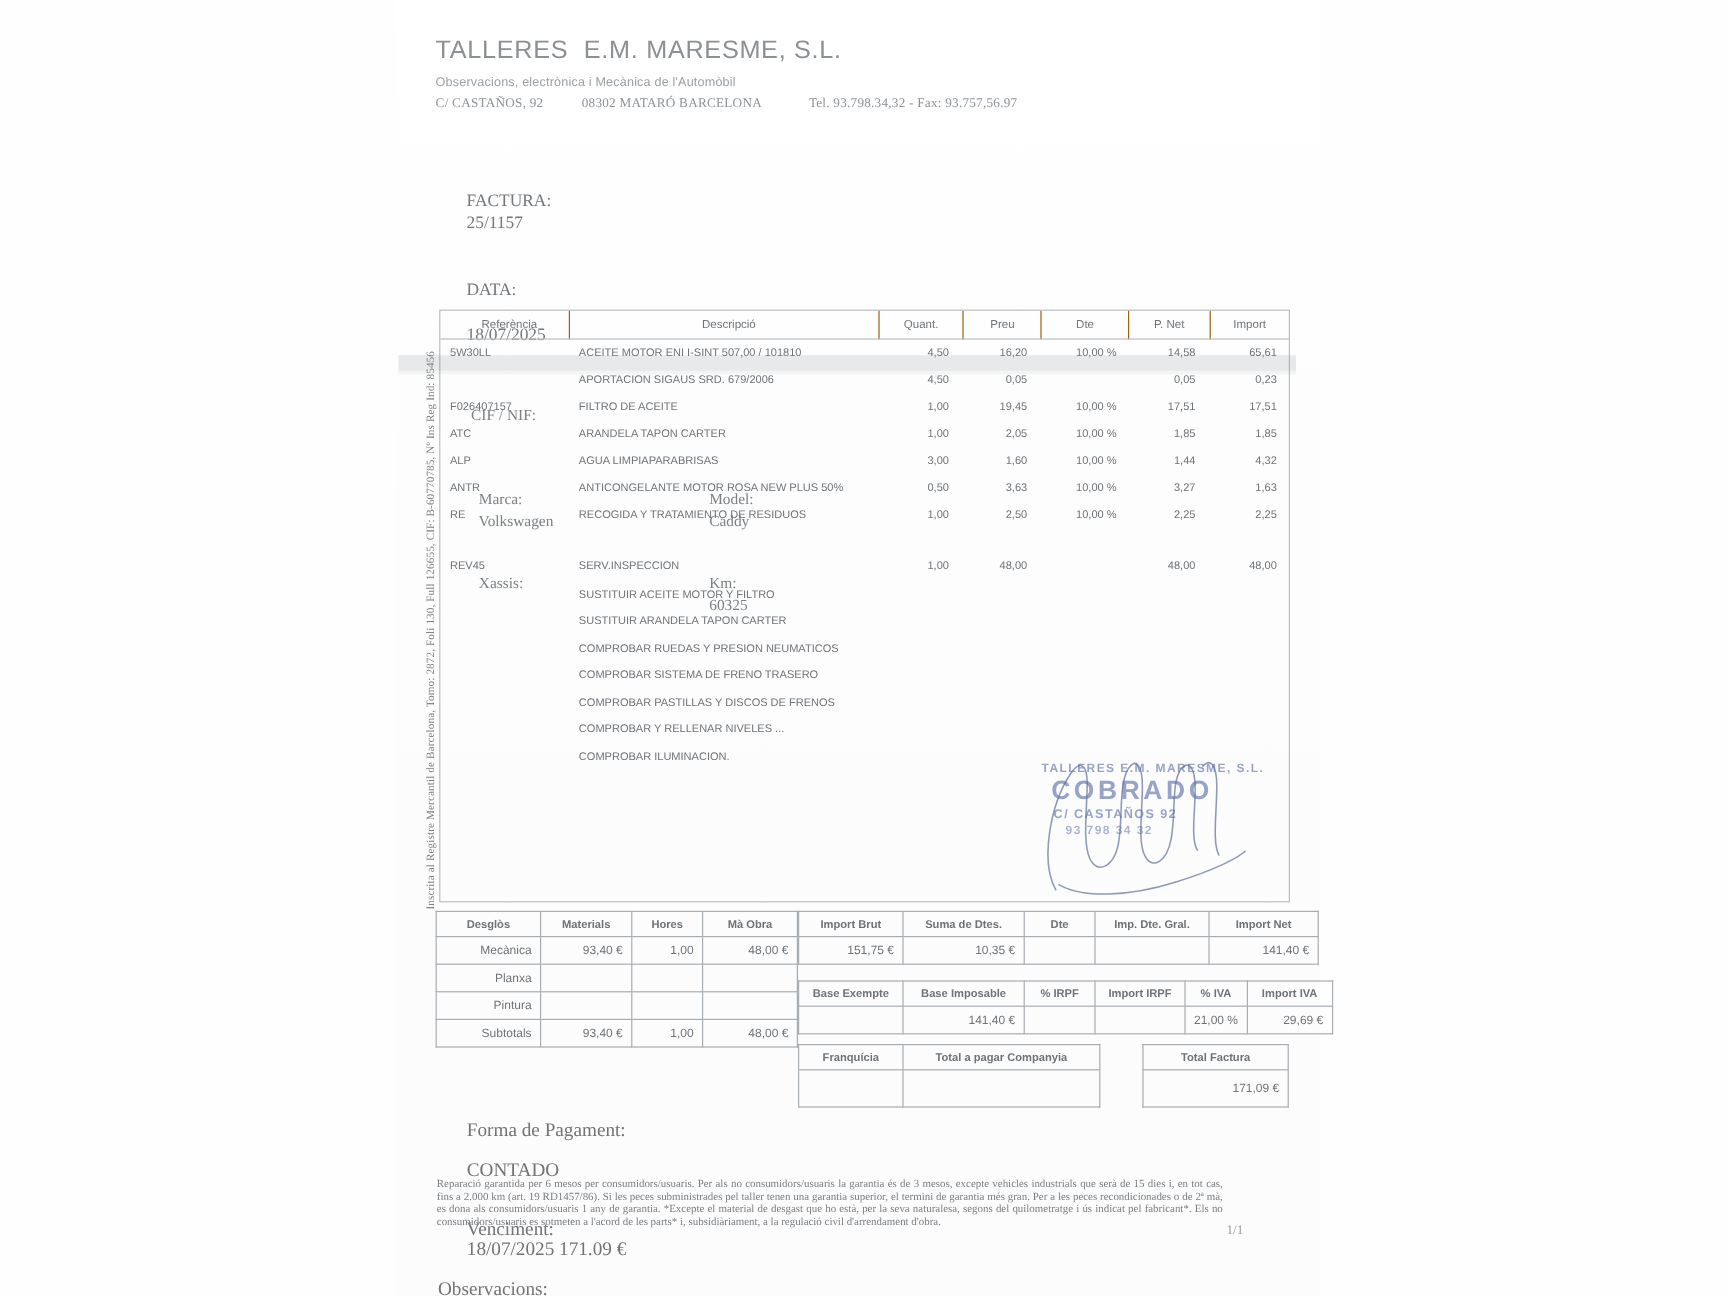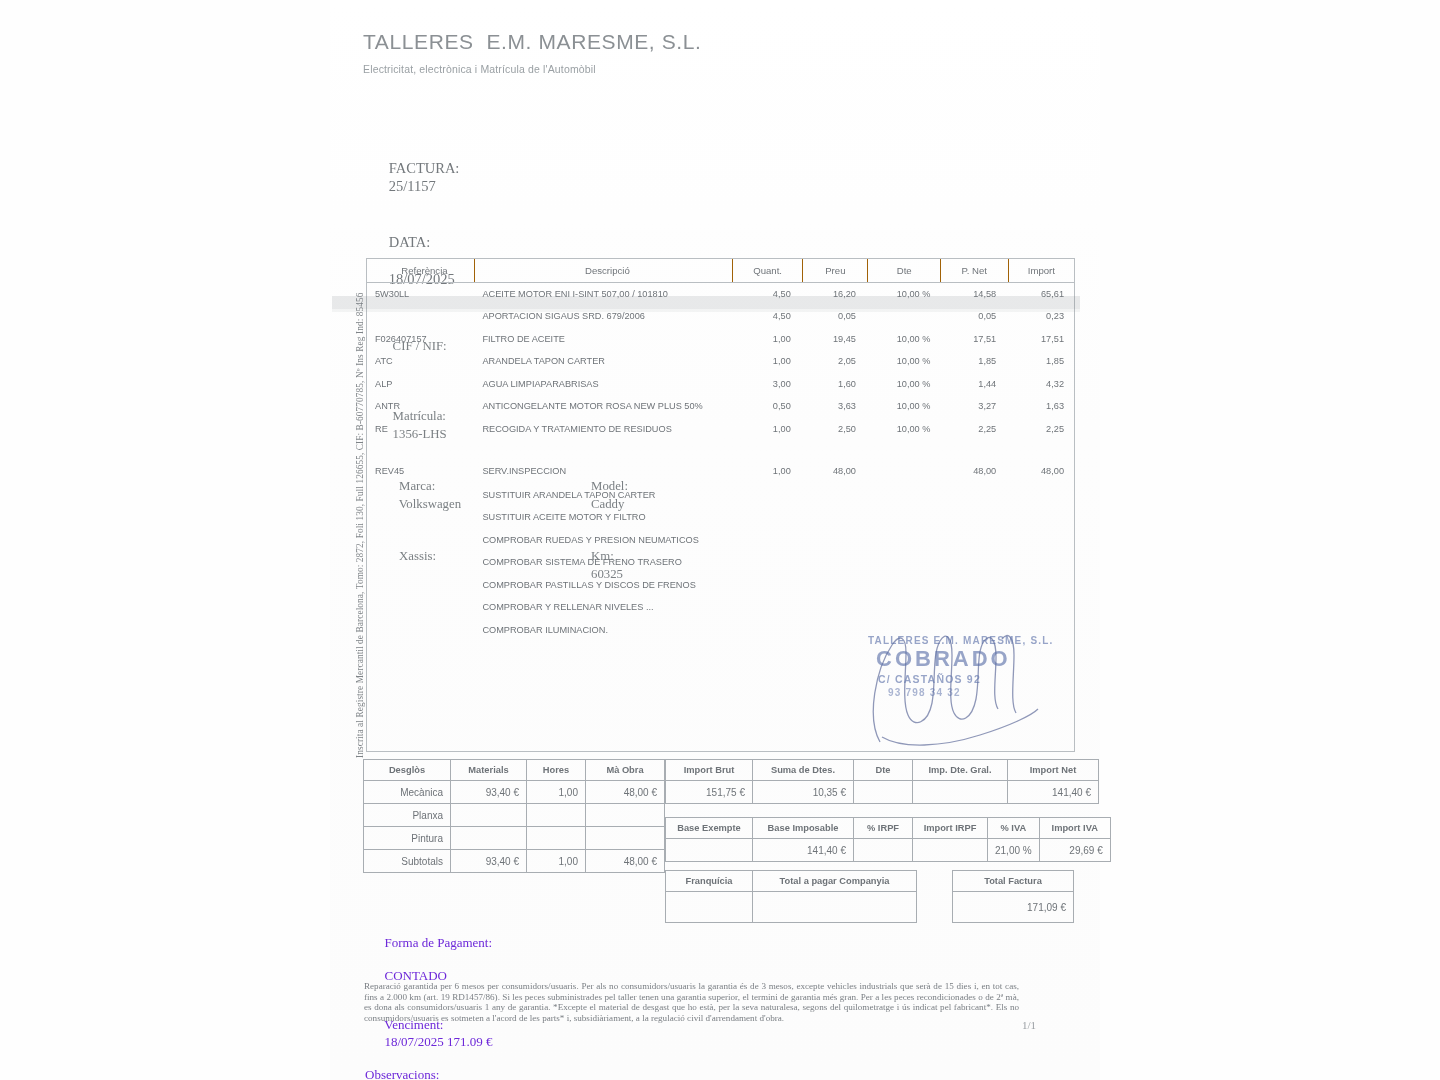--- a/index.html
+++ b/index.html
@@ -227,22 +227,22 @@
   #fran-table { left: 665px; top: 870px; }
   #fran-table th.f0 { width: 78px; }
   #fran-table th.f1 { width: 155px; }
 
   #total-table { left: 952px; top: 870px; }
   #total-table th.t0 { width: 112px; }
 
   
   #payment { position: absolute; left: 365px; top: 918px; }
   .pay-line {
-    font-size: 13px;
-    color: #6d28d9;
+    font-size: 16px;
+    color: #737373;
     line-height: 16.5px;
     white-space: pre;
   }
 
   
   #legal {
     position: absolute;
     left: 364px; top: 981px;
     width: 655px;
     font-size: 9.1px;
@@ -258,44 +258,47 @@
   }
 </style>
 </head>
 <body>
 
 <div id="sheet">
   <div id="paper-wash"></div>
 
   <div id="letterhead">
     <div class="company-name">TALLERES  E.M. MARESME, S.L.</div>
-    <div class="company-sub">Electricitat, electrònica i Matrícula de l'Automòbil</div>
+    <div class="company-sub">Observacions, electrònica i Mecànica de l'Automòbil</div>
+    <div class="company-addr">
+      <span>C/ CASTAÑOS, 92</span>
+      <span class="addr-gap"></span>
+      <span>08302 MATARÓ  BARCELONA</span>
+      <span class="addr-gap2"></span>
+      <span>Tel. 93.798.34,32 - Fax: 93.757,56.97</span>
+    </div>
   </div>
 
   <div id="registry">Inscrita al Registre Mercantil de Barcelona, Tomo: 2872, Foli 130, Full 126655, CIF: B-60770785, Nº Ins Reg Ind: 85456</div>
 
   <div id="meta">
     <div class="meta-line">
       <span>FACTURA:</span>
       <span>25/1157</span>
     </div>
     <div class="meta-line">
       <span>DATA:</span>
       <span style="display:inline-block;width:8px"></span>
       <span>18/07/2025</span>
     </div>
 
     <div id="meta-block2">
       <div class="meta-small">
         <span>CIF / NIF:</span>
         <span></span>
-      </div>
-      <div class="meta-small">
-        <span>Matrícula:</span>
-        <span>1356-LHS</span>
       </div>
       <div class="meta-small meta-row">
         <div class="meta-col1">
           <span>Marca:</span>
           <span>Volkswagen</span>
         </div>
         <div>
           <span>Model:</span>
           <span>Caddy</span>
         </div>
@@ -397,30 +400,30 @@
             <td class="c-ref">REV45</td>
             <td class="c-desc">SERV.INSPECCION</td>
             <td class="c-qty">1,00</td>
             <td class="c-preu">48,00</td>
             <td class="c-dte"></td>
             <td class="c-pnet">48,00</td>
             <td class="c-imp">48,00</td>
           </tr>
           <tr class="task-line">
             <td class="c-ref"></td>
+            <td class="c-desc" style="padding-top: 7px;">SUSTITUIR ACEITE MOTOR Y FILTRO</td>
+            <td></td>
+            <td></td>
+            <td></td>
+            <td></td>
+            <td></td>
+          </tr>
+          <tr class="task-line">
+            <td class="c-ref"></td>
             <td class="c-desc" style="padding-top: 7px;">SUSTITUIR ARANDELA TAPON CARTER</td>
-            <td></td>
-            <td></td>
-            <td></td>
-            <td></td>
-            <td></td>
-          </tr>
-          <tr class="task-line">
-            <td class="c-ref"></td>
-            <td class="c-desc" style="padding-top: 7px;">SUSTITUIR ACEITE MOTOR Y FILTRO</td>
             <td></td>
             <td></td>
             <td></td>
             <td></td>
             <td></td>
           </tr>
           <tr class="task-line">
             <td class="c-ref"></td>
             <td class="c-desc" style="padding-top: 7px;">COMPROBAR RUEDAS Y PRESION NEUMATICOS</td>
             <td></td>

